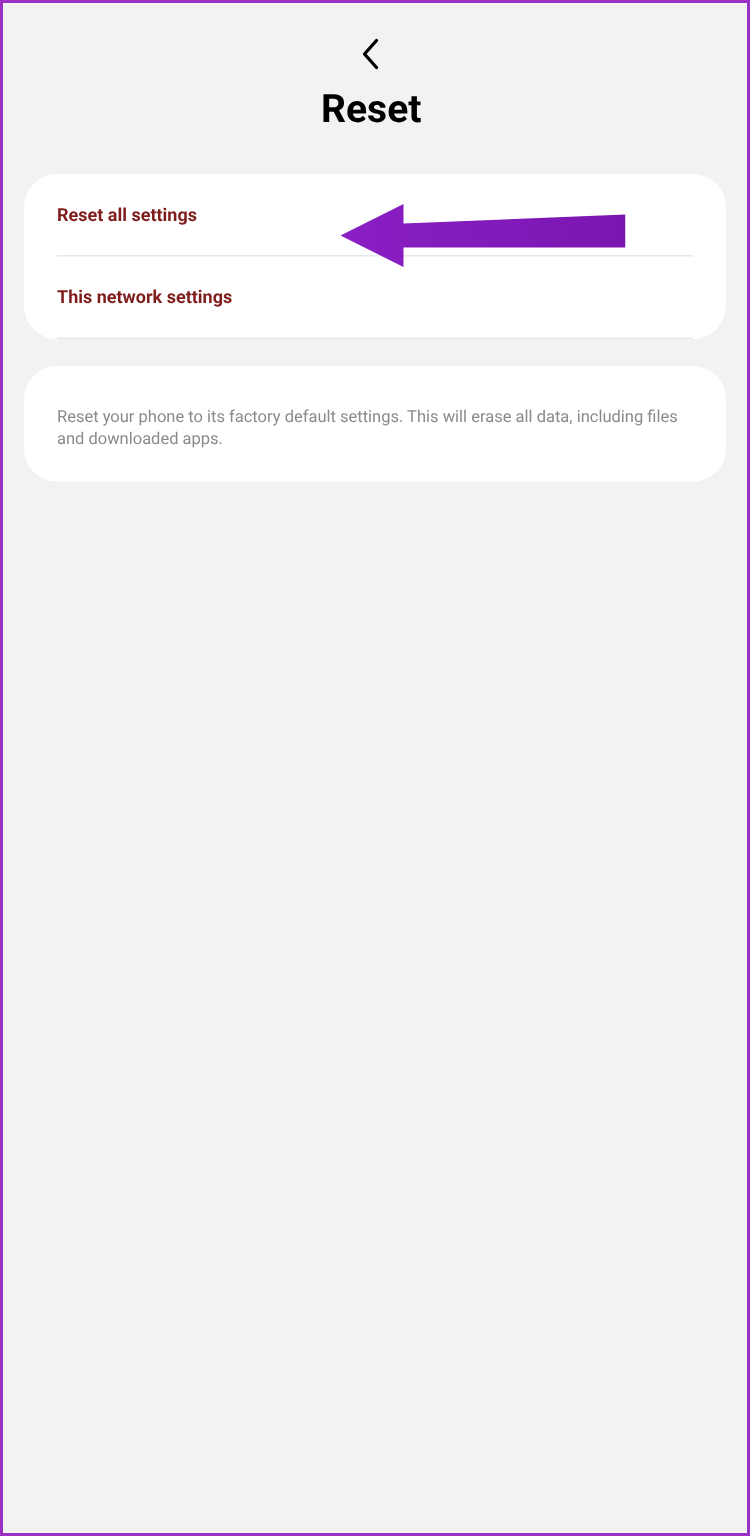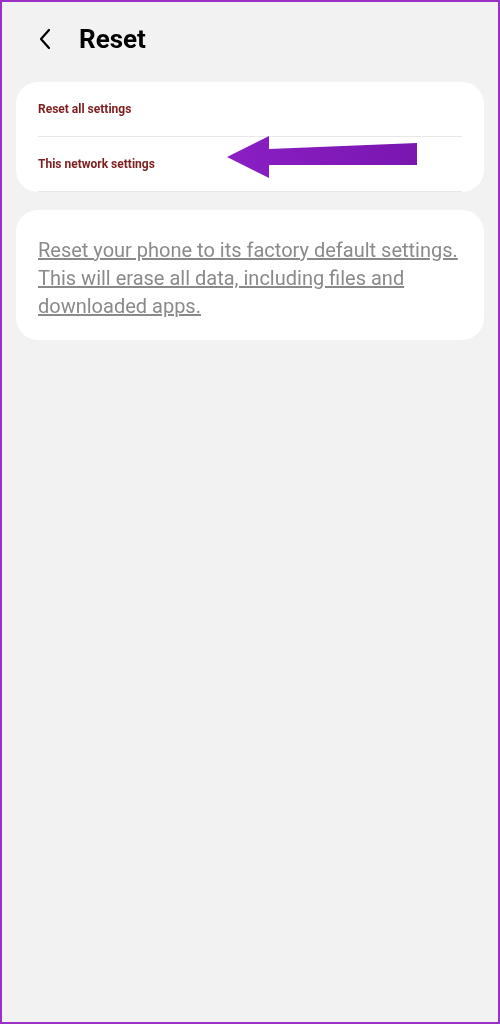--- a/index.html
+++ b/index.html
@@ -13,21 +13,22 @@
       background: #f2f2f2;
       font-family: -apple-system, BlinkMacSystemFont, 'Segoe UI', Roboto, sans-serif;
       border: 2px solid #9b30c4;
       position: relative;
       overflow: hidden;
     }
     .header {
       display: flex;
       align-items: center;
       padding: 22px 37px 22px 32px;
-      gap: 21px;
+      gap: 10px;
+      flex-direction: column;
     }
     .back-chevron {
       width: 24px;
       height: 24px;
       display: flex;
       align-items: center;
       justify-content: center;
       cursor: pointer;
     }
     .page-title {
@@ -45,25 +46,24 @@
       padding: 20px 22px;
       cursor: pointer;
       position: relative;
     }
     .item-title {
       font-size: 12px;
       color: #7f1d1d;
       font-weight: 700;
     }
     .item-subtitle {
-      font-size: 20px;
+      font-size: 11px;
       color: #8a8a8a;
       margin-top: 6px;
       line-height: 1.4;
-      text-decoration: underline;
     }
     .divider {
       height: 1px;
       background: #e8e8e8;
       margin: 0 22px;
     }
     .arrow-annotation {
       position: absolute;
       top: 130px;
       left: 225px;

